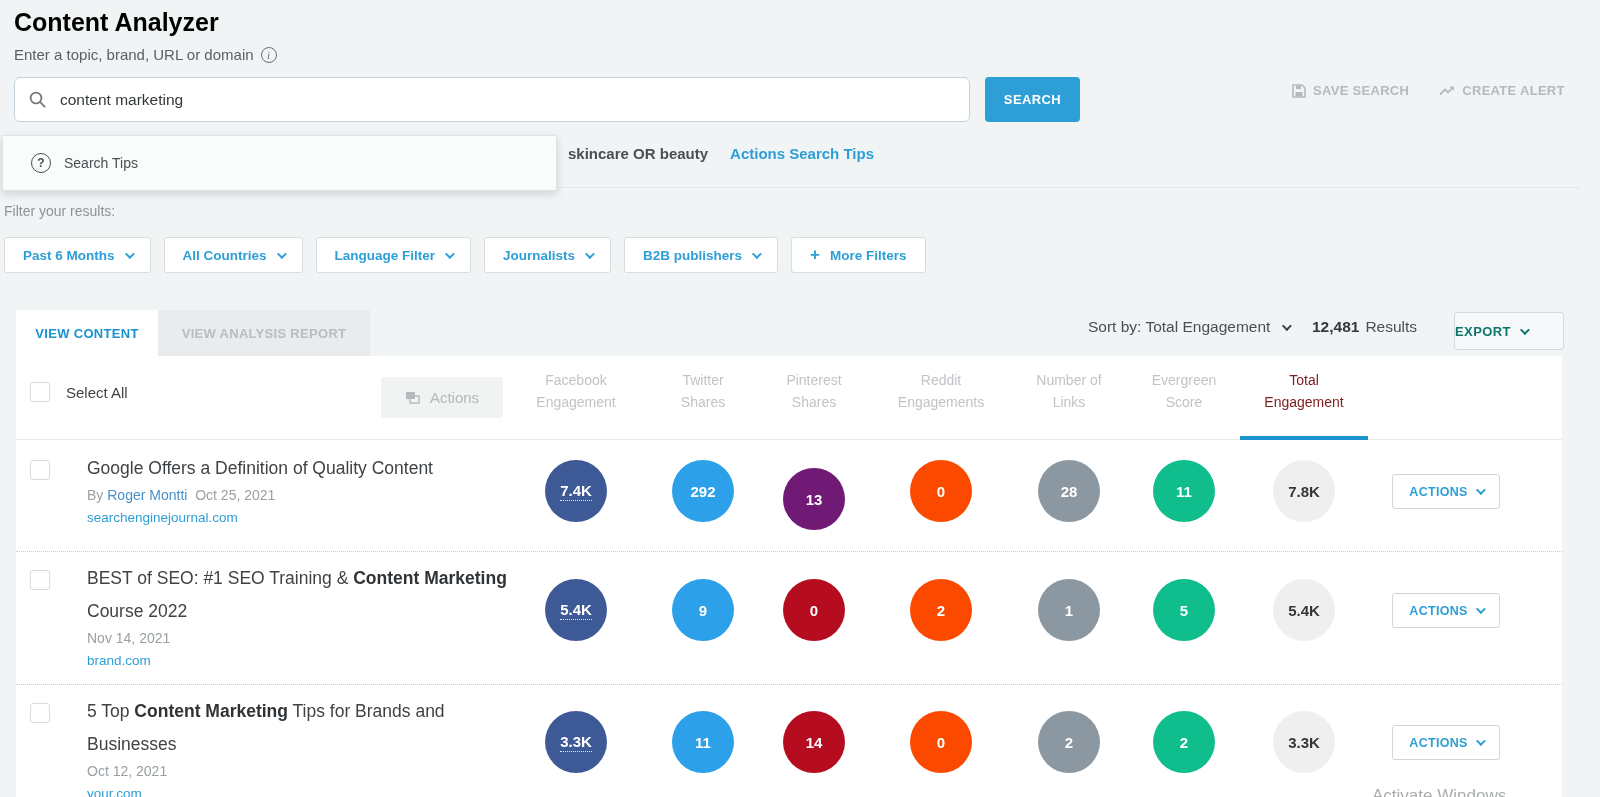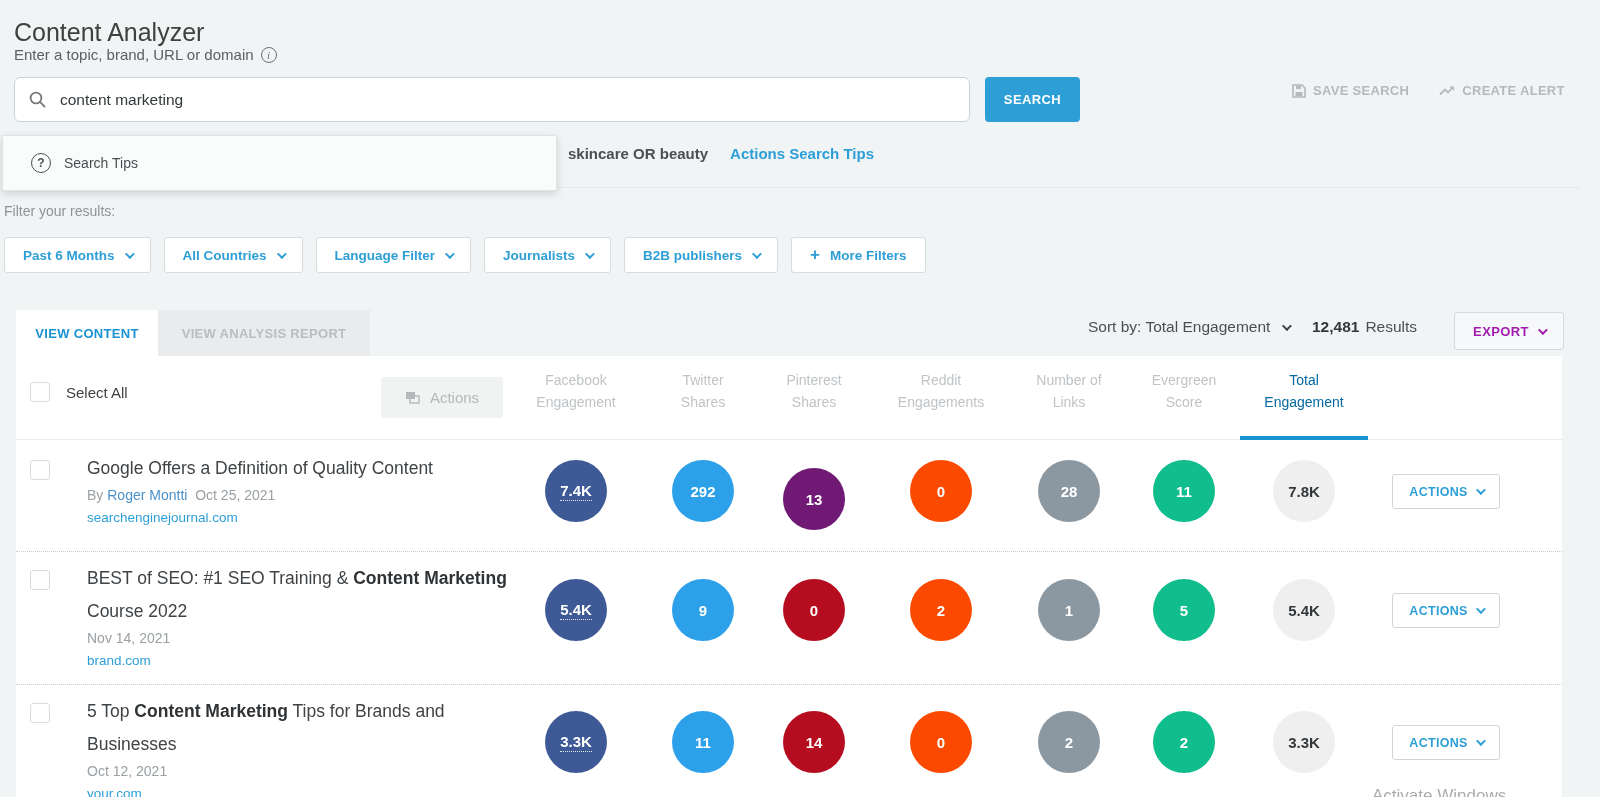--- a/index.html
+++ b/index.html
@@ -6,21 +6,21 @@
   html,body { width:1600px; height:797px; }
   body {
     position:relative; overflow:hidden;
     background:#f1f4f5;
     font-family:"Liberation Sans", sans-serif;
     color:#3f4346;
   }
   .abs { position:absolute; }
 
   
-  .page-title { left:14px; top:18px; font-size:25px; font-weight:400; color:#404040; }
+  .page-title { left:14px; top:8px; font-size:25px; font-weight:700; color:#000000; }
   .subtitle-row { left:14px; top:46px; display:flex; align-items:center; gap:7px;
                   font-size:15px; color:#5a6064; }
   .info-icon { width:16px; height:16px; border:1px solid #6a7074; border-radius:50%;
                font-size:11px; color:#6a7074; display:inline-flex; align-items:center;
                justify-content:center; font-style:italic; font-family:"Liberation Serif",serif; }
 
   
   .search-input { left:14px; top:77px; width:956px; height:45px; background:#fff;
                   border:1px solid #c3d4de; border-radius:6px; display:flex;
                   align-items:center; gap:14px; padding:0 14px; }
@@ -61,37 +61,37 @@
          font-size:13px; font-weight:700; letter-spacing:.3px; cursor:pointer; }
   .tab-active { left:16px; width:142px; background:#fff; color:#1b93d1; }
   .tab-inactive { left:158px; width:212px; background:#e9ebec; color:#b9bdc0; }
   .sort-row { left:1088px; top:318px; display:flex; align-items:center; gap:10px;
               font-size:15.5px; color:#4a4f52; }
   .sort-chev { color:#3f4346; margin-left:2px; }
   .results-row { left:1312px; top:318px; display:flex; gap:6px; font-size:15.5px; color:#4a4f52;}
   .results-count { font-weight:700; color:#34383b; }
   .export-btn { left:1454px; top:312px; width:110px; height:38px; background:#f6f8f9;
                 border:1px solid #d5d9db; border-radius:3px; display:flex; align-items:center;
-                justify-content:center; gap:9px; color:#a21caf; font-size:13px;
+                gap:9px; color:#0f766e; font-size:13px;
                 font-weight:700; letter-spacing:.4px; cursor:pointer; }
 
   
   .table-wrap { left:16px; top:356px; width:1546px; height:441px; background:#fff; }
   .thead { position:relative; height:84px; border-bottom:1px solid #e8eaeb; }
   .checkbox { width:20px; height:20px; background:#fff; border:1px solid #d8dcde;
               border-radius:3px; display:inline-block; cursor:pointer; }
   .select-all-box { position:absolute; left:14px; top:26px; }
   .select-all-label { position:absolute; left:50px; top:28px; font-size:15px; color:#3f4346; }
   .actions-disabled { position:absolute; left:365px; top:21px; width:122px; height:41px;
                       background:#f1f2f2; border:none; border-radius:3px; display:flex;
                       align-items:center; justify-content:center; gap:9px; color:#b5b9bc;
                       font-size:15px; font-family:inherit; }
   .col-head { position:absolute; width:130px; top:13px; text-align:center; font-size:14px;
               line-height:22px; color:#c0c4c7; cursor:pointer; }
-  .col-head.active { color:#0369a1; }
+  .col-head.active { color:#7f1d1d; }
   .sort-underline { position:absolute; left:1224px; width:128px; height:4px;
                     bottom:-1px; background:#1b93d1; }
 
   
   .row { position:relative; border-bottom:1px dotted #c9cdd0; }
   .row:last-child { border-bottom:none; }
   .row-checkbox { position:absolute; left:14px; }
   .row-text { position:absolute; left:71px; width:430px; }
   .row-title { font-size:17.5px; line-height:33px; color:#3f4346; cursor:pointer; }
   .row-title b { color:#2f3336; }

